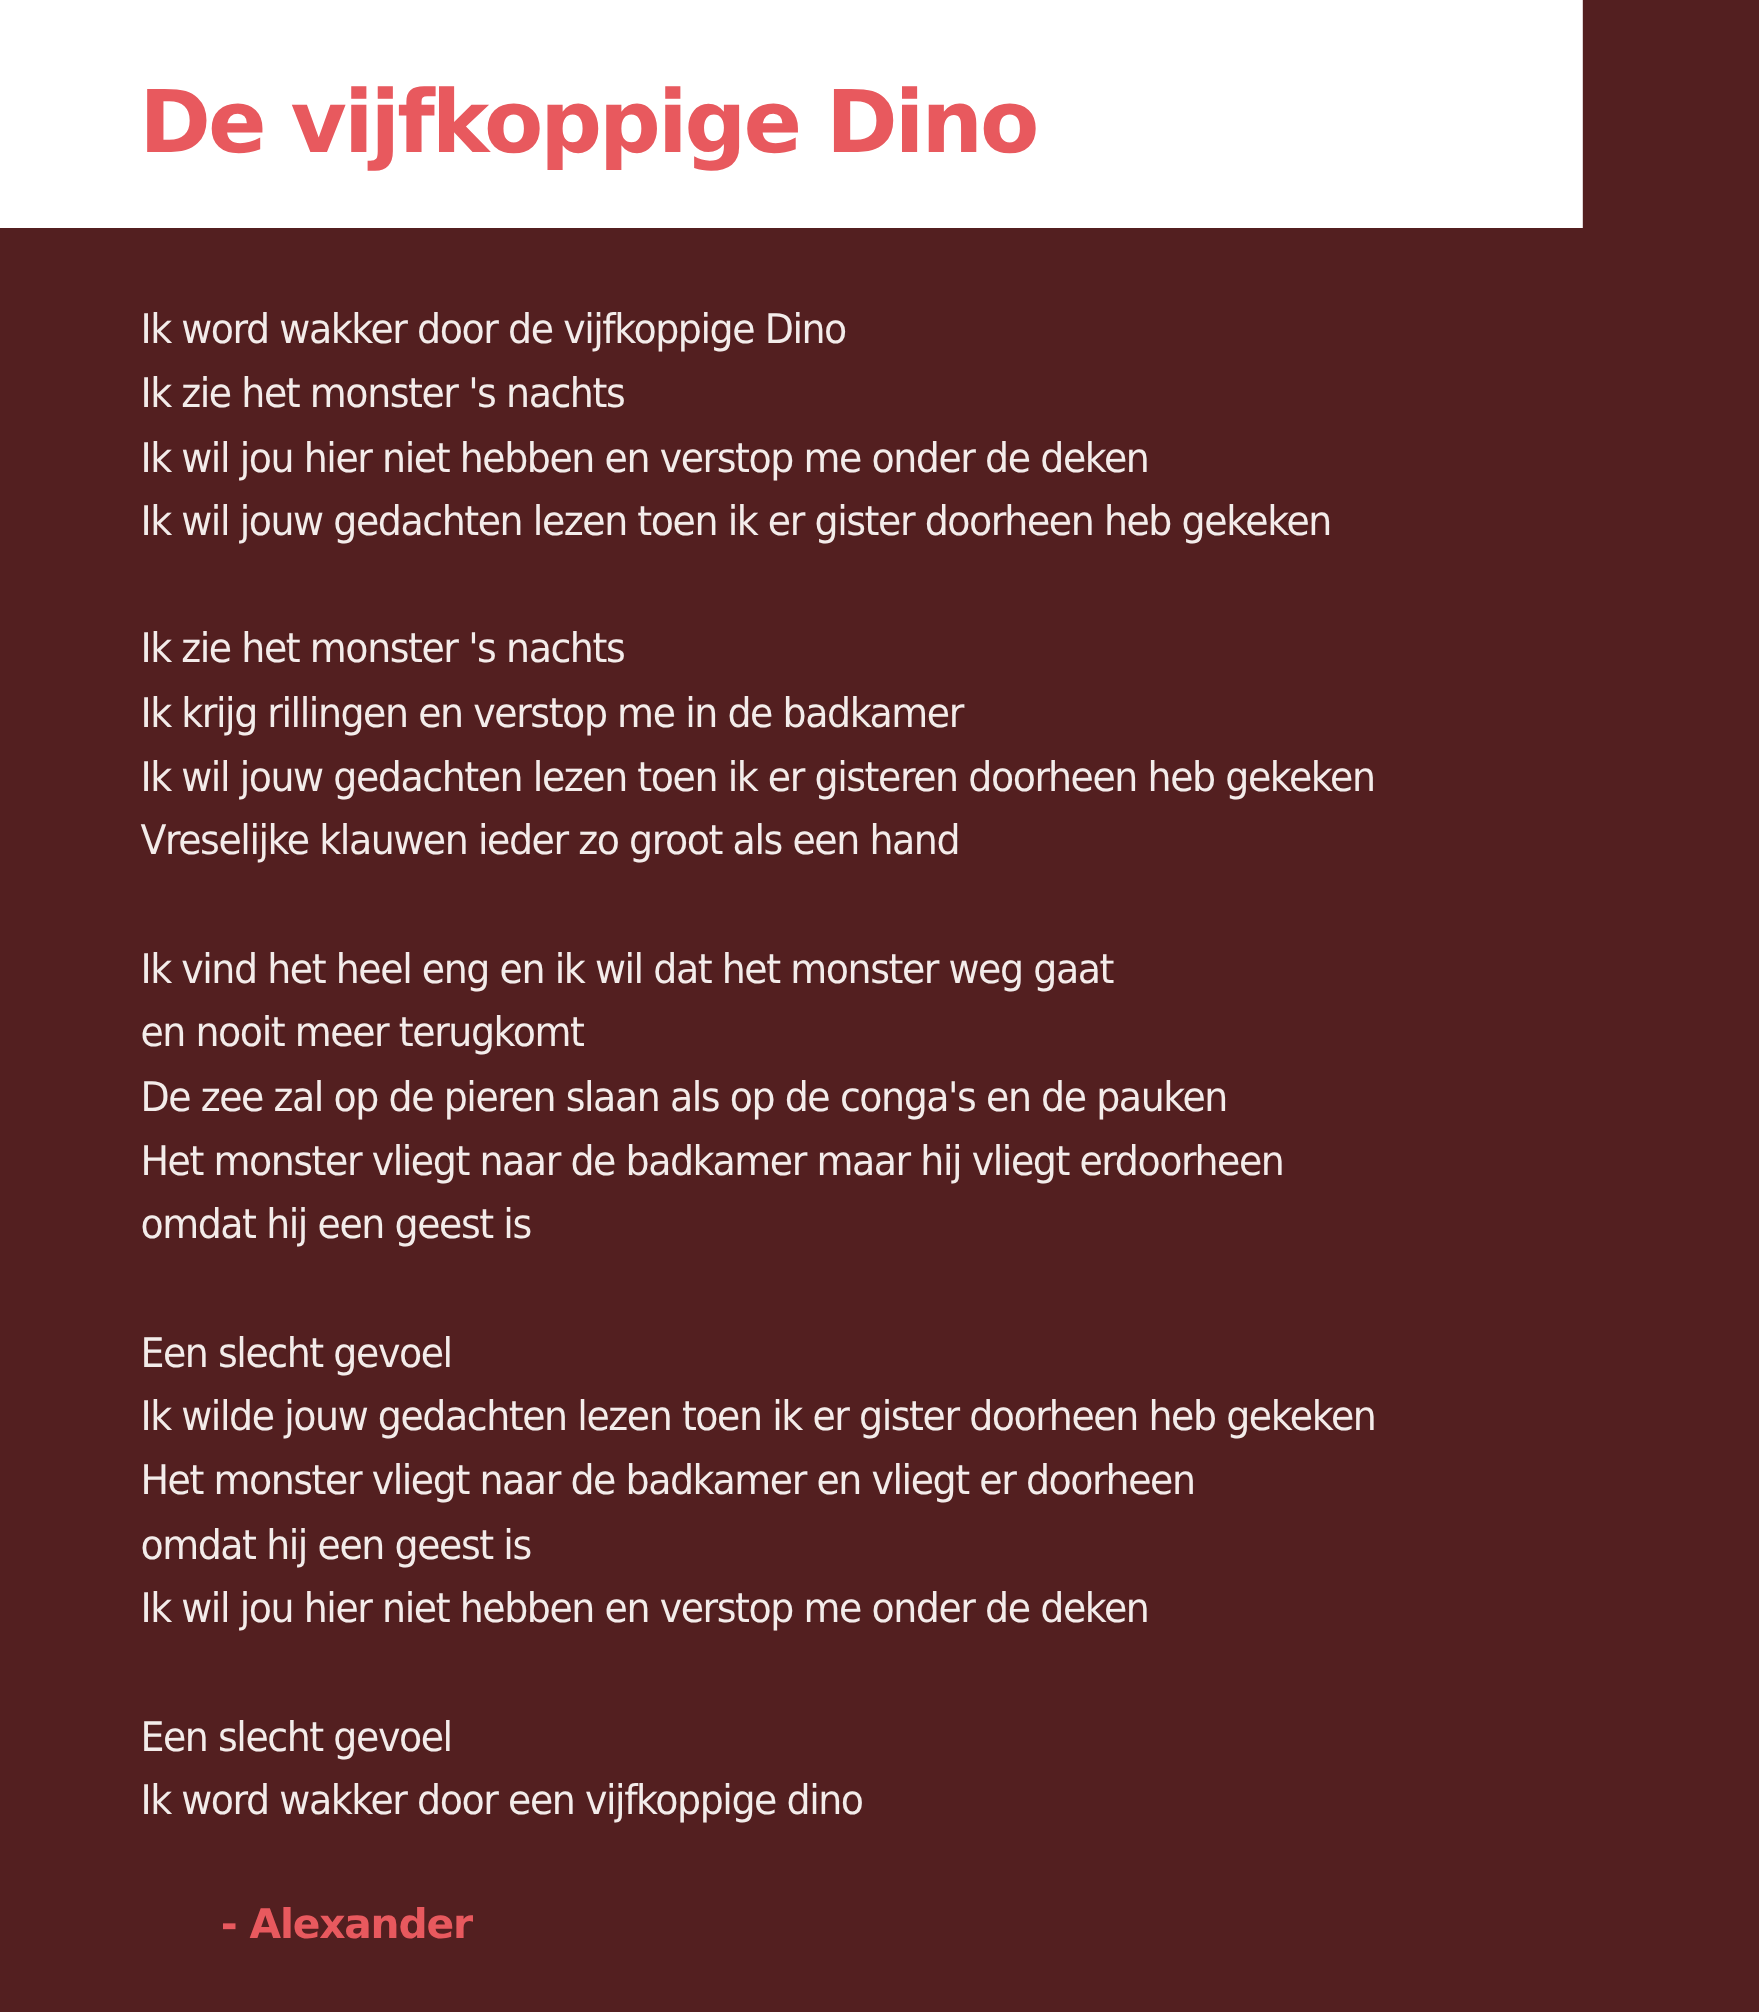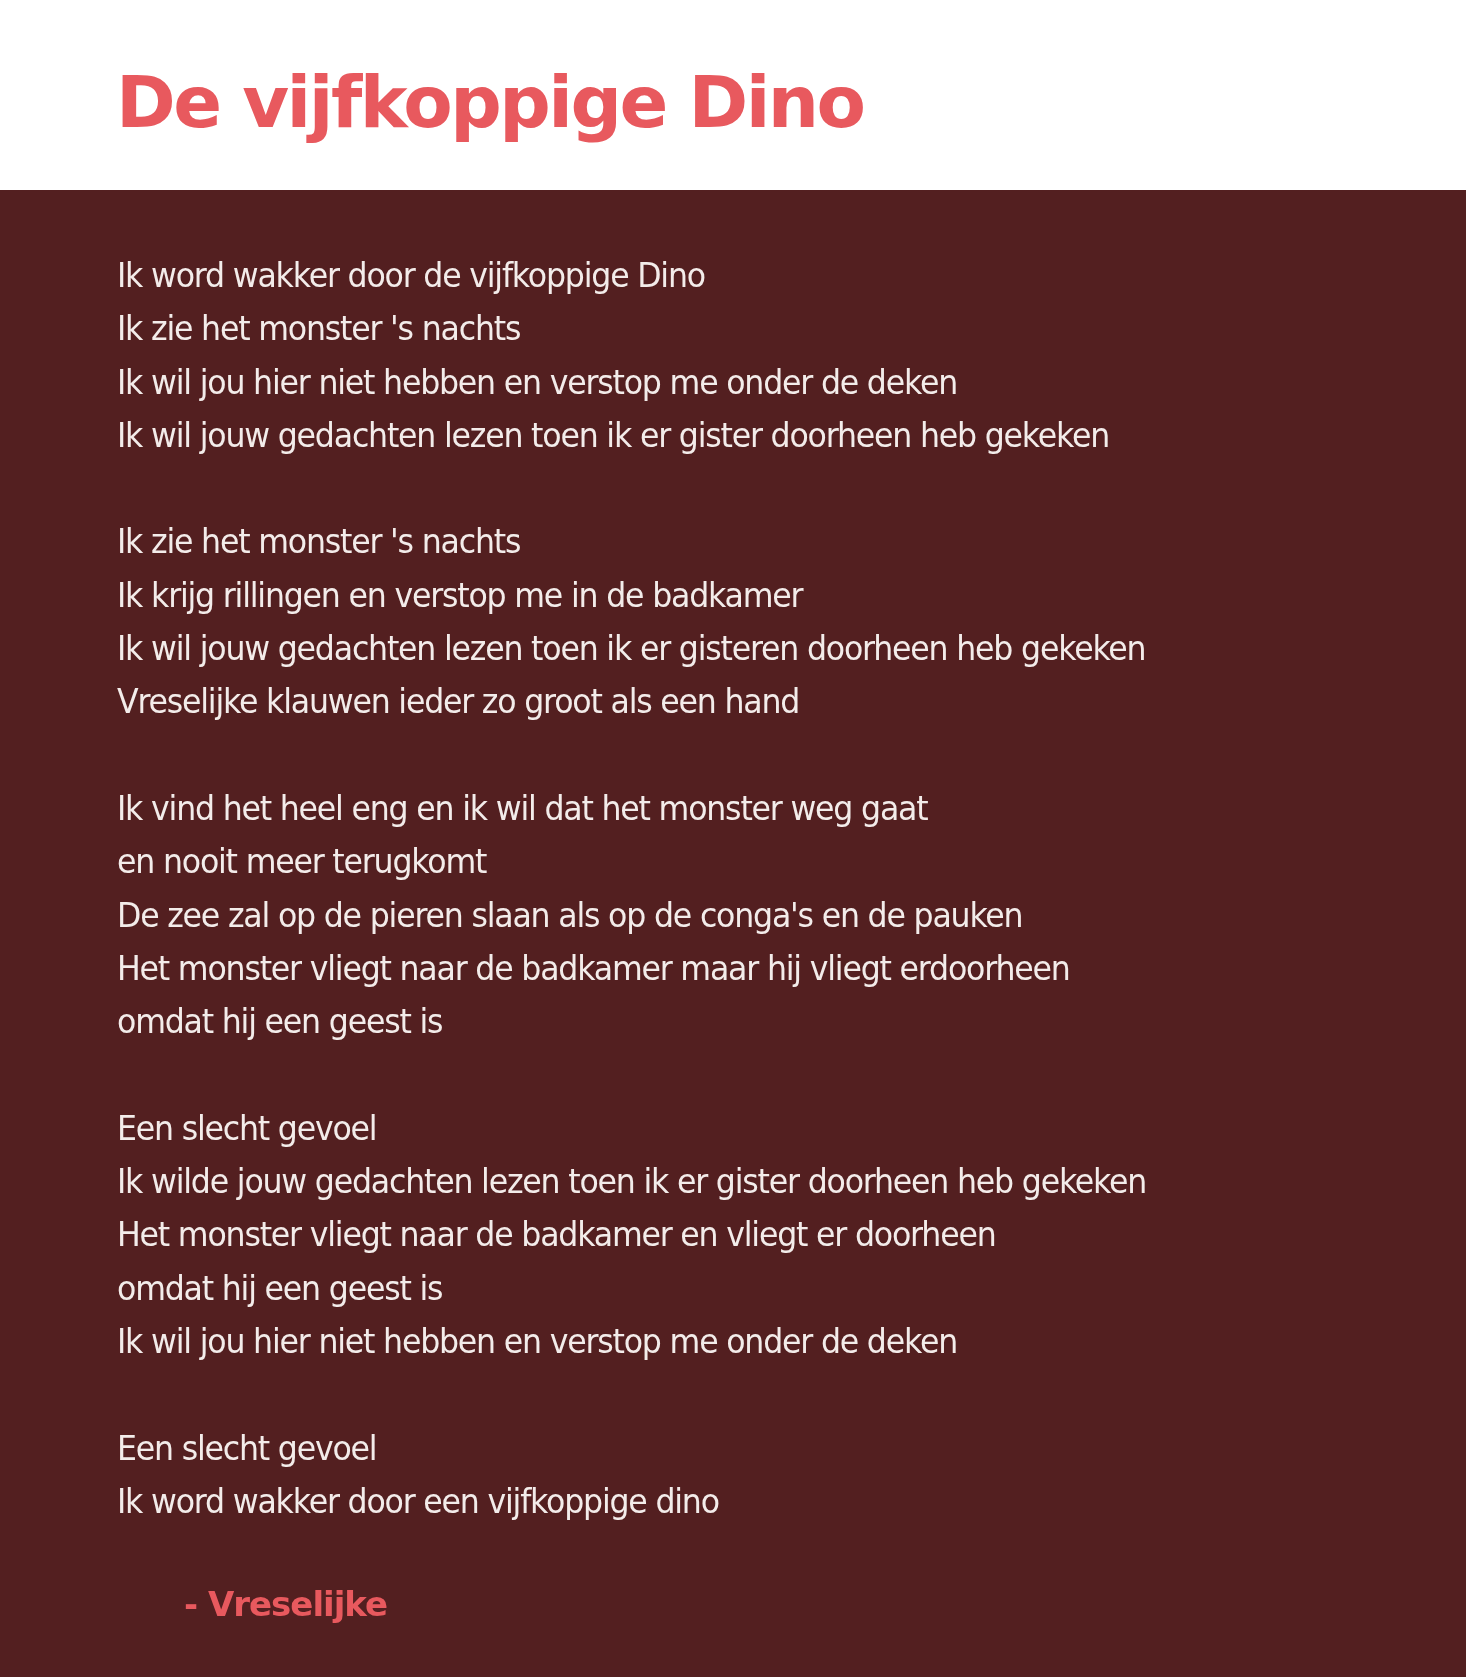--- a/index.html
+++ b/index.html
@@ -9,21 +9,21 @@
     body {
       width: 1466px;
       height: 1677px;
       overflow: hidden;
       background: #531f20;
       font-family: "DejaVu Sans", sans-serif;
     }
     .header {
       position: absolute;
       left: 0; top: 0;
-      width: 1466px;
+      width: 1319px;
       height: 190px;
       background: #ffffff;
     }
     .title {
       position: absolute;
       left: 116px;
       top: 52px;
       margin: 0;
       font-family: "DejaVu Sans", sans-serif;
       font-weight: bold;
@@ -104,14 +104,14 @@
     <span class="line blank"></span>
     <span class="line">Een slecht gevoel</span>
     <span class="line">Ik wilde jouw gedachten lezen toen ik er gister doorheen heb gekeken</span>
     <span class="line">Het monster vliegt naar de badkamer en vliegt er doorheen</span>
     <span class="line">omdat hij een geest is</span>
     <span class="line">Ik wil jou hier niet hebben en verstop me onder de deken</span>
     <span class="line blank"></span>
     <span class="line">Een slecht gevoel</span>
     <span class="line">Ik word wakker door een vijfkoppige dino</span>
   </div>
-  <div class="author">- Vreselijke</div>
+  <div class="author">- Alexander</div>
 </div>
 
 </body></html>

